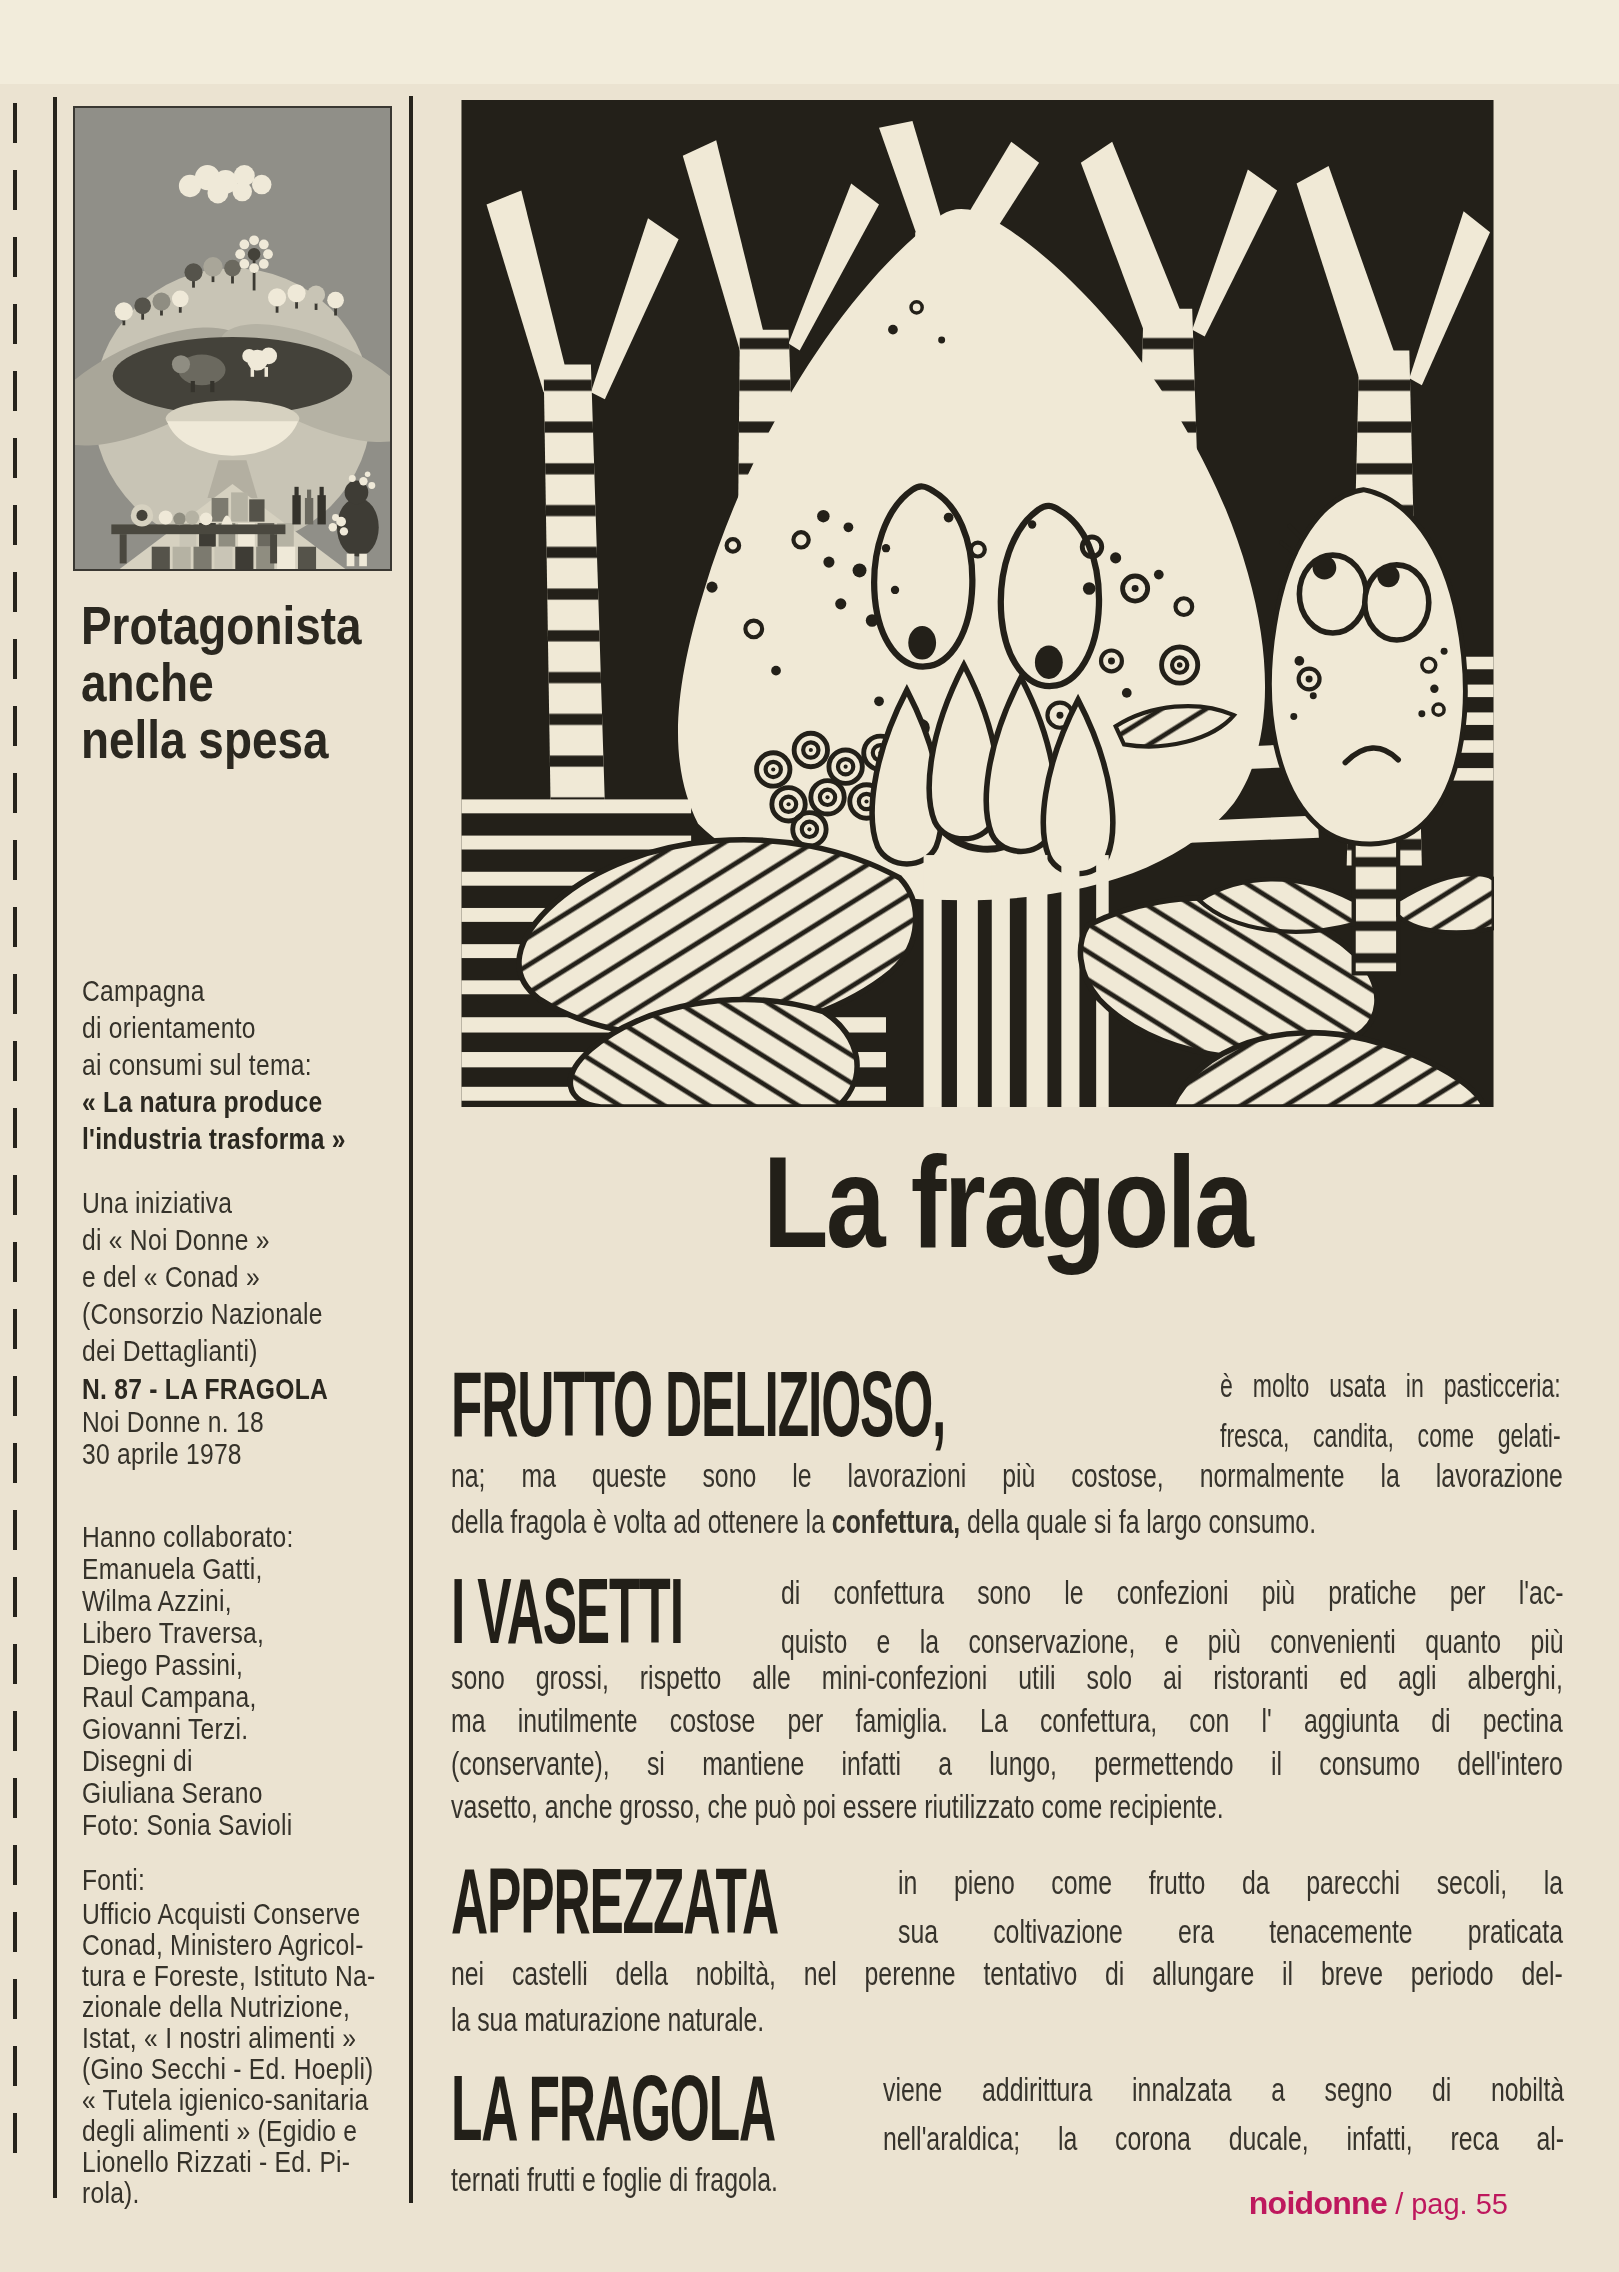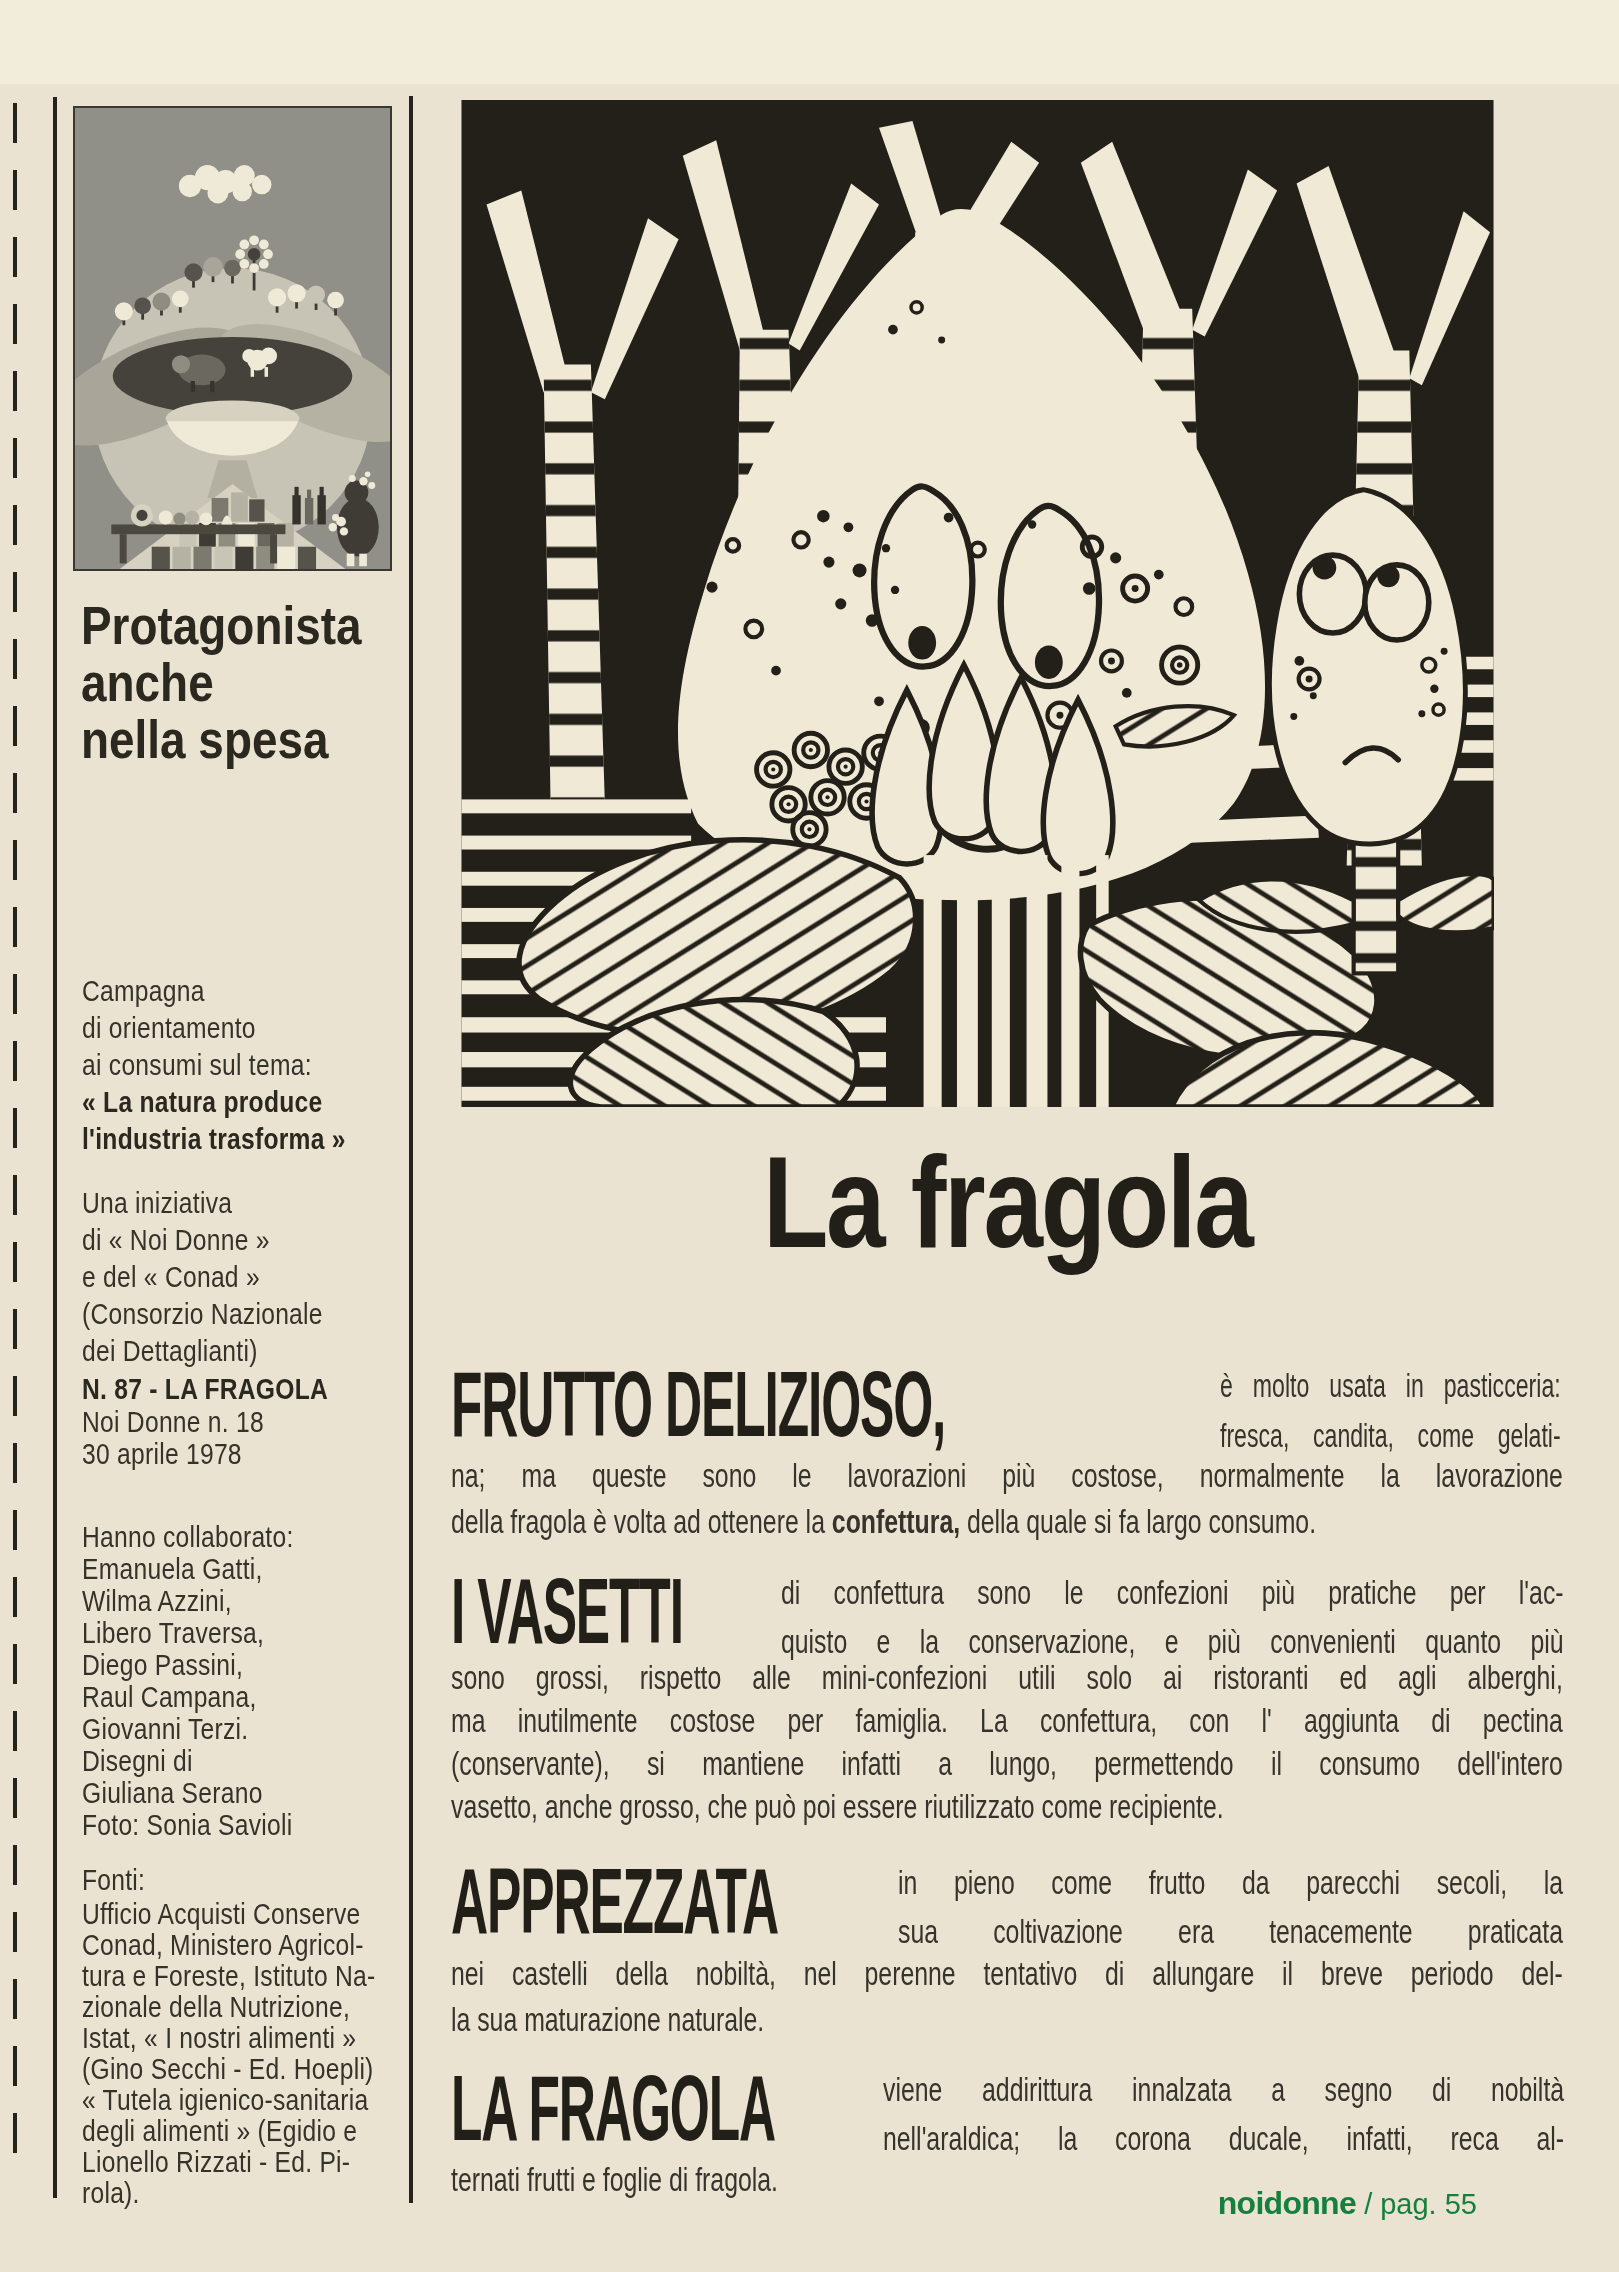--- a/index.html
+++ b/index.html
@@ -49,22 +49,22 @@
     transform:scaleX(.73);transform-origin:0 0;
     --lh:46px;
   }
   .jblock.n68{transform:scaleX(.68);}
   .jblock>div{height:var(--lh);line-height:var(--lh);white-space:normal;}
   .jblock>div.jl{text-align:justify;}
   .jblock>div.jl::after{content:"";display:inline-block;width:100%;height:0;}
   .jblock>div.jl-last{text-align:left;}
   .jblock .b{font-weight:bold;}
   .footer{
-    position:absolute;left:1051px;width:426px;top:2185px;
-    text-align:right;color:#15803d;font-size:29px;
+    position:absolute;left:1082px;width:426px;top:2185px;
+    text-align:right;color:#be185d;font-size:29px;
   }
   .footer .brand{font-weight:bold;font-size:32px;letter-spacing:-0.7px;}
   svg{display:block;}
 </style>
 </head>
 <body>
 
 <div class="abs" style="left:0;top:0;width:1620px;height:84px;background:#f2ecdb;"></div>
 
 <div class="abs dashed-rule" style="left:12.5px;top:103px;width:4.9px;height:2060px;"></div>

